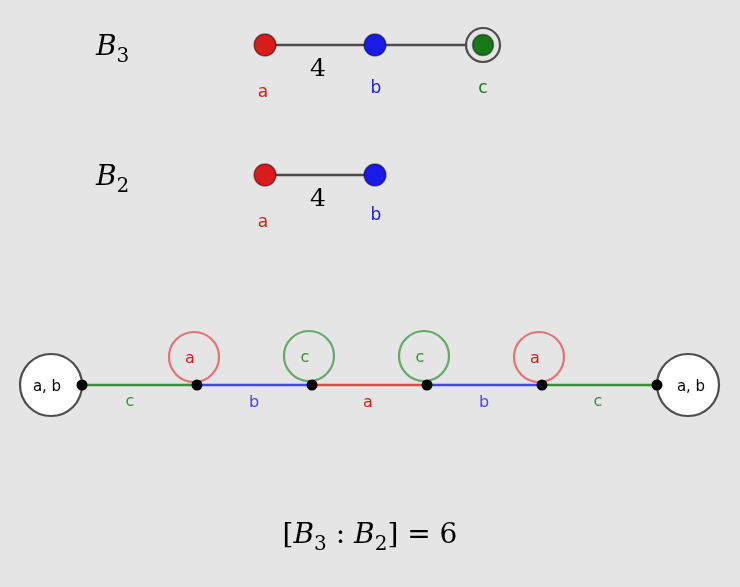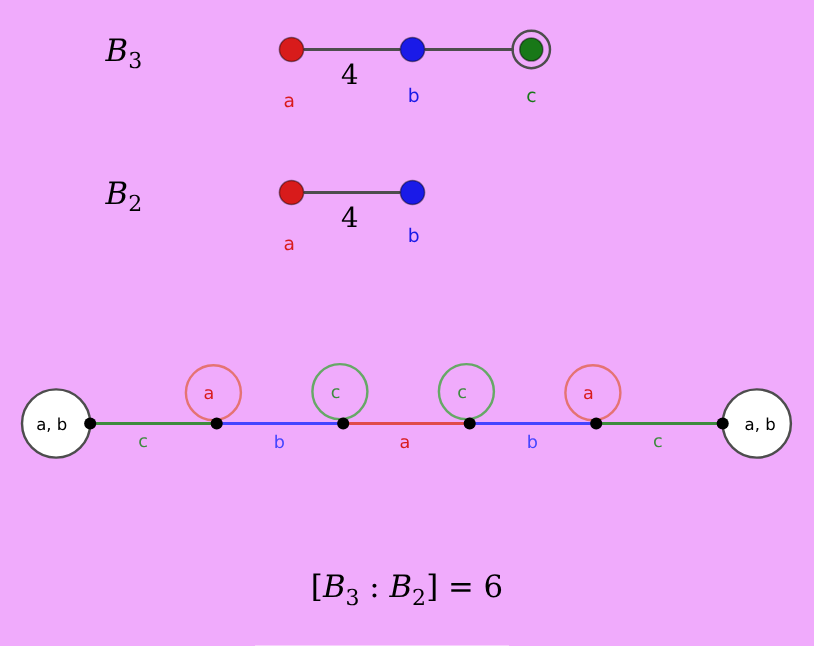--- a/index.html
+++ b/index.html
@@ -1,20 +1,20 @@
 <!DOCTYPE html>
 <html><head>
 <meta charset="utf-8">
 <style>
   html, body { margin: 0; padding: 0; background: #ffffff; }
   .stage {
     position: relative;
     width: 740px;
     height: 587px;
-    background: #f0abfc;
+    background: #e5e5e5;
     overflow: hidden;
   }
   svg { display: block; }
   text { user-select: none; }
   .math { font-family: "DejaVu Serif", "Liberation Serif", serif; fill: #000000; }
   .lbl  { font-family: "DejaVu Sans", "Liberation Sans", sans-serif; }
   .it   { font-style: italic; }
   .node { stroke: rgba(0,0,0,0.45); stroke-width: 1.4; }
   .edge { stroke-width: 2.6; stroke-linecap: round; fill: none; }
   .loop { fill: none; stroke-width: 2.2; }

